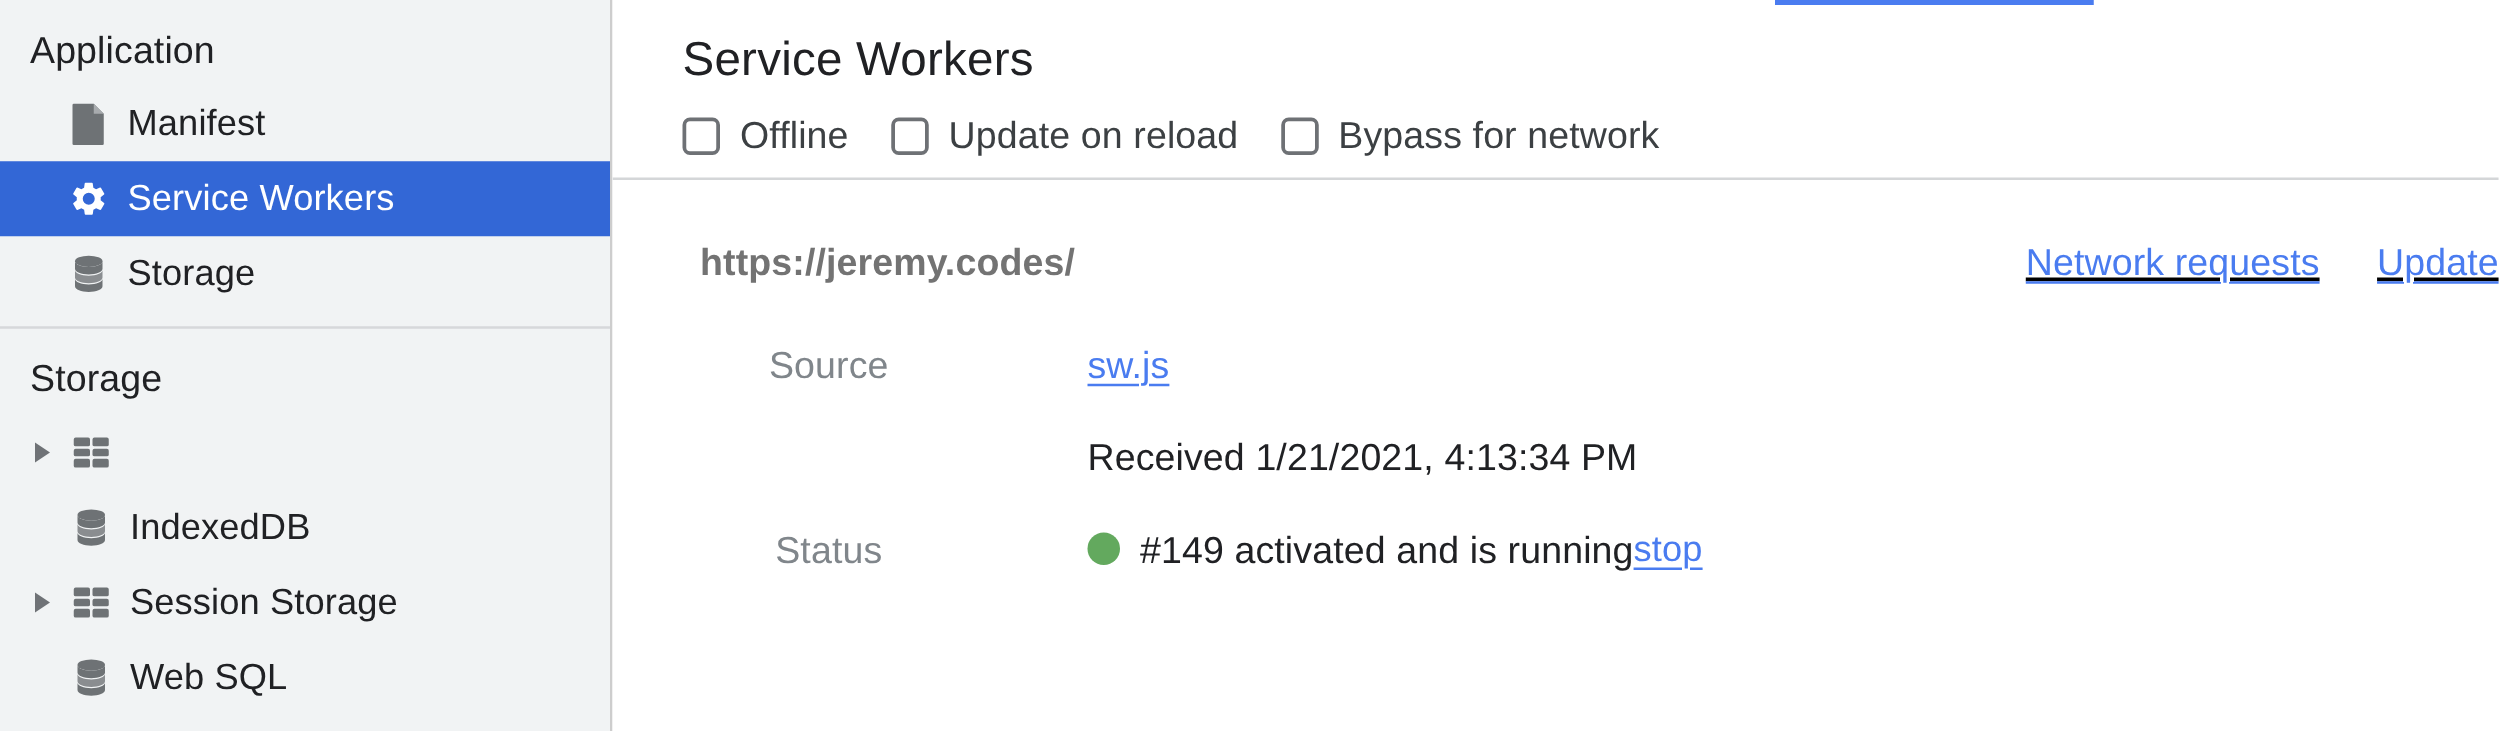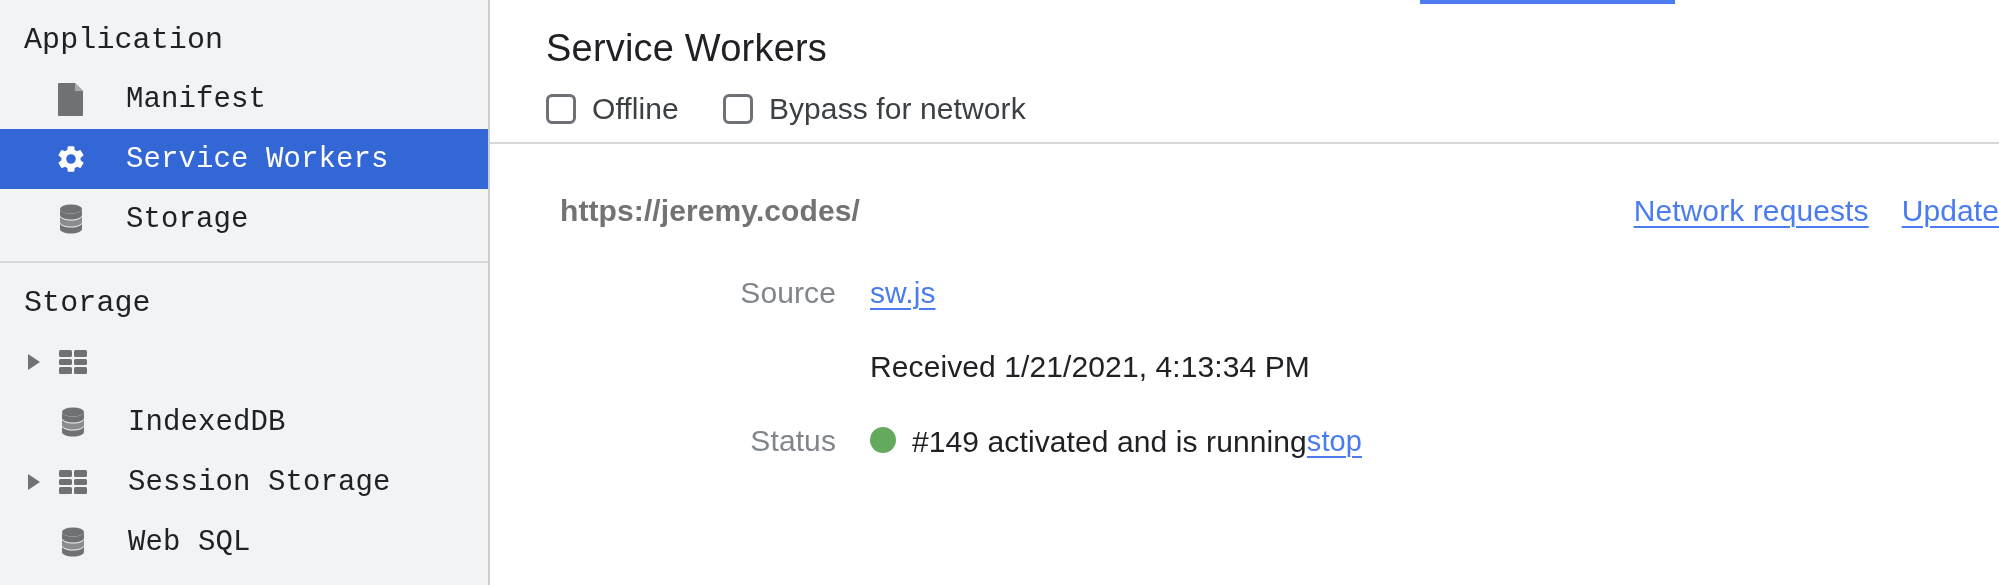--- a/index.html
+++ b/index.html
@@ -30,21 +30,20 @@
     flex: 0 0 490px;
     height: 585px;
     background: #f1f3f4;
     border-right: 2px solid #cdcdcd;
     box-sizing: border-box;
     overflow: hidden;
   }
 
   .sb-section {
     padding-top: 2px;
-    font-family: Liberation Mono, monospace;
   }
 
   .sb-header {
     font-size: 30px;
     color: #202124;
     padding: 22px 0 12px 24px;
     line-height: 1.1;
     letter-spacing: 0.1px;
   }
 
@@ -94,21 +93,20 @@
     height: 36px;
     margin-right: 14px;
     display: flex;
     align-items: center;
     justify-content: center;
   }
   .sb-icon svg { display: block; }
 
   .sb-label {
     white-space: nowrap;
-    margin-left: 24px;
   }
 
   
   .main {
     position: relative;
     flex: 1 1 auto;
     height: 585px;
     background: #ffffff;
     overflow: hidden;
   }
@@ -130,21 +128,20 @@
     line-height: 1.1;
     letter-spacing: 0.2px;
   }
 
   .checkbox-row {
     display: flex;
     align-items: center;
     padding: 22px 0 0 56px;
     height: 56px;
     box-sizing: border-box;
-    gap: 10px;
   }
   .cb-group {
     display: flex;
     align-items: center;
     margin-right: 34px;
   }
   .cb-box {
     width: 30px;
     height: 30px;
     border: 3px solid #6e7175;
@@ -184,22 +181,23 @@
     font-size: 30px;
     font-weight: bold;
     color: #737373;
     white-space: nowrap;
     letter-spacing: 0.1px;
   }
   .reg-actions {
     margin-left: auto;
     display: flex;
     align-items: center;
-    gap: 33px;
+    gap: 46px;
     padding-right: 0px;
+    text-decoration: underline;
   }
   .link {
     font-size: 30px;
     color: #4a7cf0;
     text-decoration: underline;
     text-underline-offset: 5px;
     text-decoration-thickness: 2px;
     white-space: nowrap;
     cursor: pointer;
     letter-spacing: 0.1px;
@@ -209,21 +207,21 @@
   }
 
   .field-row {
     display: flex;
     align-items: baseline;
     margin-top: 40px;
   }
   .field-label {
     width: 380px;
     flex: 0 0 380px;
-    text-align: right;
+    text-align: center;
     padding-right: 34px;
     box-sizing: border-box;
     font-size: 30px;
     color: #80868b;
     letter-spacing: 0.1px;
   }
   .field-value {
     font-size: 30px;
     color: #202124;
     display: flex;
@@ -360,20 +358,24 @@
 
     <div class="panel-title">Service Workers</div>
 
     <div class="checkbox-row">
       <label class="cb-group">
         <span class="cb-box"></span>
         <span class="cb-label">Offline</span>
       </label>
       <label class="cb-group">
         <span class="cb-box"></span>
+        <span class="cb-label">Update on reload</span>
+      </label>
+      <label class="cb-group">
+        <span class="cb-box"></span>
         <span class="cb-label">Bypass for network</span>
       </label>
     </div>
 
     <div class="hrule"></div>
 
     <div class="reg-block">
 
       <div class="reg-row-top">
         <span class="reg-url">https://jeremy.codes/</span>

